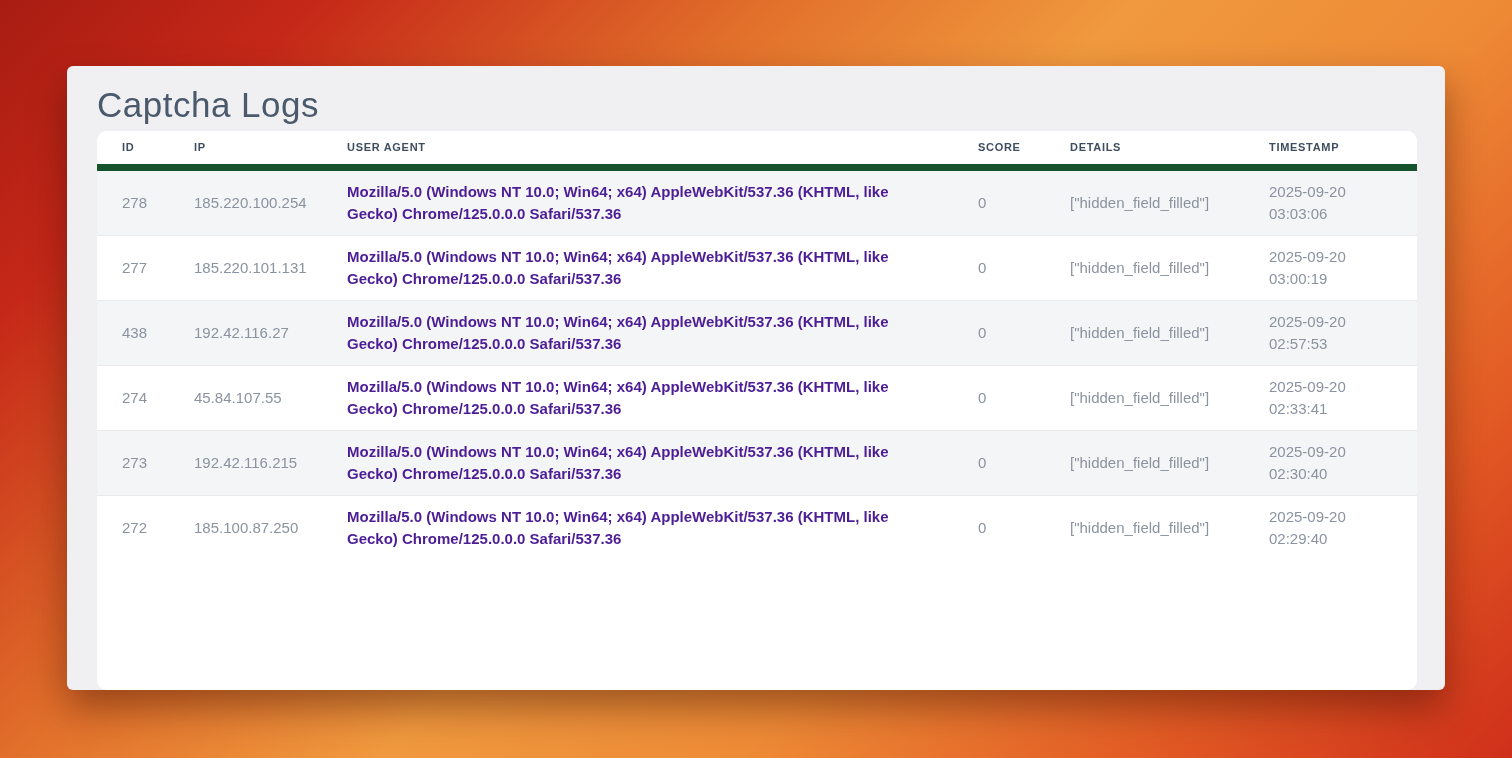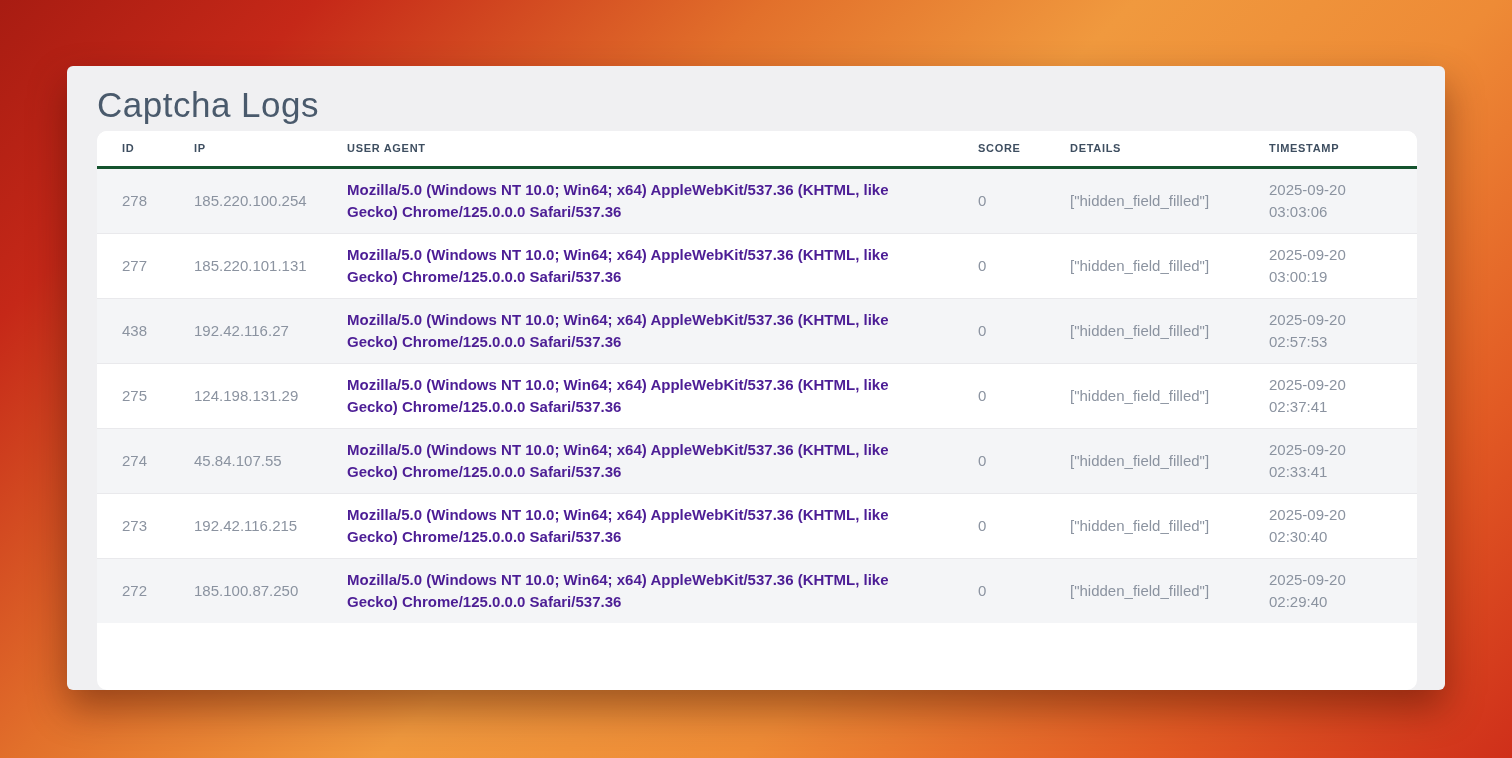--- a/index.html
+++ b/index.html
@@ -50,21 +50,21 @@
   thead th {
     height: 36px;
     padding: 0 10px 0 25px;
     text-align: left;
     vertical-align: middle;
     font-size: 11px;
     font-weight: 700;
     letter-spacing: 0.7px;
     color: #3e4e60;
     background: #ffffff;
-    border-bottom: 3px solid #14532d;
+    border-bottom: 7px solid #14532d;
     white-space: nowrap;
   }
   tbody td {
     height: 64px;
     padding: 10px 25px 10px 25px;
     vertical-align: middle;
     font-size: 15px;
     color: #8b93a0;
     line-height: 22px;
     border-top: 1px solid #e9e9ec;
@@ -123,28 +123,20 @@
 
   <tr>
     <td>438</td>
     <td>192.42.116.27</td>
     <td class="ua-cell">Mozilla/5.0 (Windows NT 10.0; Win64; x64) AppleWebKit/537.36 (KHTML, like Gecko) Chrome/125.0.0.0 Safari/537.36</td>
     <td>0</td>
     <td>["hidden_field_filled"]</td>
     <td><span class="ts">2025-09-20 02:57:53</span></td>
   </tr>
 
-  <tr>
-    <td>275</td>
-    <td>124.198.131.29</td>
-    <td class="ua-cell">Mozilla/5.0 (Windows NT 10.0; Win64; x64) AppleWebKit/537.36 (KHTML, like Gecko) Chrome/125.0.0.0 Safari/537.36</td>
-    <td>0</td>
-    <td>["hidden_field_filled"]</td>
-    <td><span class="ts">2025-09-20 02:37:41</span></td>
-  </tr>
 
   <tr>
     <td>274</td>
     <td>45.84.107.55</td>
     <td class="ua-cell">Mozilla/5.0 (Windows NT 10.0; Win64; x64) AppleWebKit/537.36 (KHTML, like Gecko) Chrome/125.0.0.0 Safari/537.36</td>
     <td>0</td>
     <td>["hidden_field_filled"]</td>
     <td><span class="ts">2025-09-20 02:33:41</span></td>
   </tr>
 

